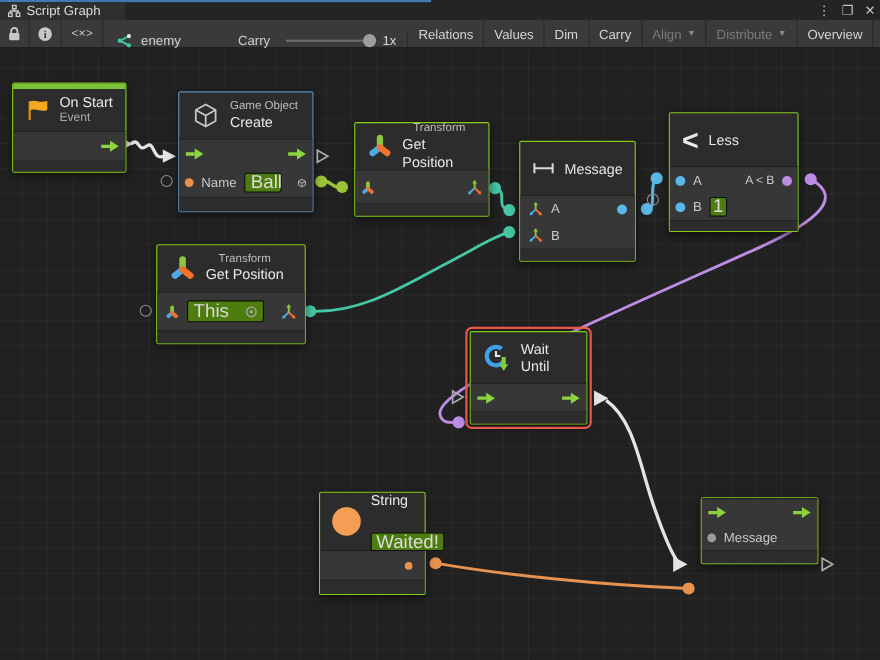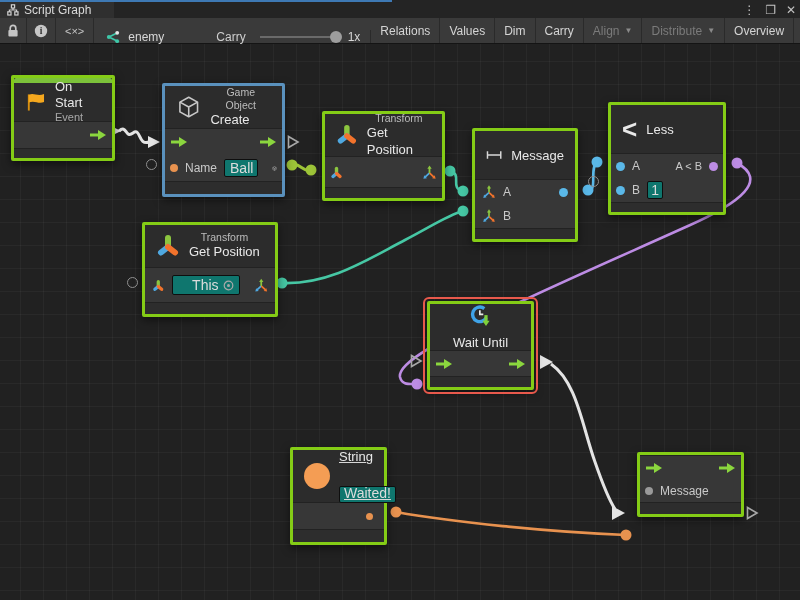--- a/index.html
+++ b/index.html
@@ -33,36 +33,36 @@
   .graph{position:absolute;left:0;top:44px;width:800px;height:556px;background:#212121;
      background-image:
        linear-gradient(rgba(255,255,255,.035) 1px, transparent 1px),
        linear-gradient(90deg, rgba(255,255,255,.035) 1px, transparent 1px);
      background-size:23px 23px;background-position:-3px -6px;}
   .layer{position:absolute;left:0;top:0;width:800px;height:600px;z-index:5;pointer-events:none;}
   svg.wires{position:absolute;left:0;top:0;z-index:4;}
   svg.wires path{pointer-events:stroke;}
 
   
-  .node{position:absolute;background:#2C2C2C;border:3px solid #84cc16;border-radius:2px;
+  .node{position:absolute;background:#2C2C2C;border:1px solid #84cc16;border-radius:2px;
         box-shadow:0 3px 9px rgba(0,0,0,.5);pointer-events:auto;}
   .node.selected{border-color:#5A91BD;}
   .node.flagged{outline:2px solid #E8594C;outline-offset:2px;}
   .nhead{display:flex;align-items:center;gap:9px;padding:0 11px;}
   .ntitles{display:flex;flex-direction:column;justify-content:center;line-height:1.25;}
   .ngroup{font-size:10.5px;color:#BDBDBD;text-align:center;}
   .ntitle{font-size:13px;color:#E8E8E8;}
   .nsub{font-size:11px;color:#A8A8A8;}
   .nbody{background:#373737;border-top:1px solid #222;border-bottom:1px solid #222;}
   .nrow{display:flex;align-items:center;gap:7px;padding:0 5px;}
   .nrow .grow{flex:1;}
   .nfoot{background:#2D2D2D;}
   .plabel{font-size:12px;color:#C9C9C9;}
-  .field{background:#0f766e;border:1px solid #0E0E0E;border-radius:2px;color:#DCDCDC;
-         font-size:14px;padding:1px 5px;display:flex;align-items:center;gap:4px;text-align:right;}
+  .field{background:#4d7c0f;border:1px solid #0E0E0E;border-radius:2px;color:#DCDCDC;
+         font-size:17px;padding:1px 5px;display:flex;align-items:center;gap:4px;}
   .dot{border-radius:50%;flex:0 0 auto;}
   .greenbar{height:5px;border-radius:2px 2px 0 0;}
 
   
   .hcircle{position:absolute;width:11px;height:11px;border:1.5px solid #8F8F8F;border-radius:50%;z-index:6;}
   .htri{position:absolute;z-index:6;}
 </style>
 </head>
 <body>
 
@@ -380,21 +380,21 @@
               <path d="M8.2,8.6 L11.4,11.6" stroke="#F2732C" stroke-width="1.8"></path>
                 <polygon points="10.1,13.2 13.6,13.8 12.8,10.3" fill="#F2732C"></polygon>
             </g>
           </svg>
         </div>
       </div>
       <div class="nfoot" style="height:11px;"></div>
     </div>
 
     <div class="node flagged" style="left:427px;top:301px;width:107px;">
-      <div class="nhead" style="height:46px;gap:8px;flex-direction:column;">
+      <div class="nhead" style="height:46px;gap:8px;">
         <svg width="30" height="30" viewBox="0 0 30 30">
           <circle cx="13.5" cy="13.5" r="9.5" fill="none" stroke="#3FA3E8" stroke-width="4.4" stroke-dasharray="46 14" stroke-dashoffset="-8" transform="rotate(-20 13.5 13.5)"></circle>
           <path d="M13.5,8.2 V13.5 H18" stroke="#E8E8E8" stroke-width="2.2" fill="none"></path>
           <path d="M21.5,14.5 V23" stroke="#7FD13B" stroke-width="4.2"></path>
           <polygon points="16.8,22 26.2,22 21.5,28.6" fill="#7FD13B"></polygon>
         </svg>
         <span class="ntitle">Wait Until</span>
       </div>
       <div class="nbody">
         <div class="nrow" style="height:25px;">
@@ -408,21 +408,21 @@
               <polygon points="9,1 17,6 9,11" fill="#8BD63E"></polygon>
           </svg>
         </div>
       </div>
       <div class="nfoot" style="height:10px;"></div>
     </div>
 
     <div class="node" style="left:290px;top:447px;width:97px;">
       <div class="nhead" style="height:52px;">
         <span class="dot" style="width:26px;height:26px;background:#F49D54;"></span>
-        <div class="ntitles" style="gap:20px;text-decoration:underline;">
+        <div class="ntitles" style="gap:20px;">
           <span class="ntitle">String</span>
           <span class="field" style="height:17px;padding:0 4px;">Waited!</span>
         </div>
       </div>
       <div class="nbody">
         <div class="nrow" style="height:26px;justify-content:flex-end;padding-right:11px;">
           <span class="dot" style="width:7px;height:7px;background:#E8924F;"></span>
         </div>
       </div>
       <div class="nfoot" style="height:12px;"></div>

